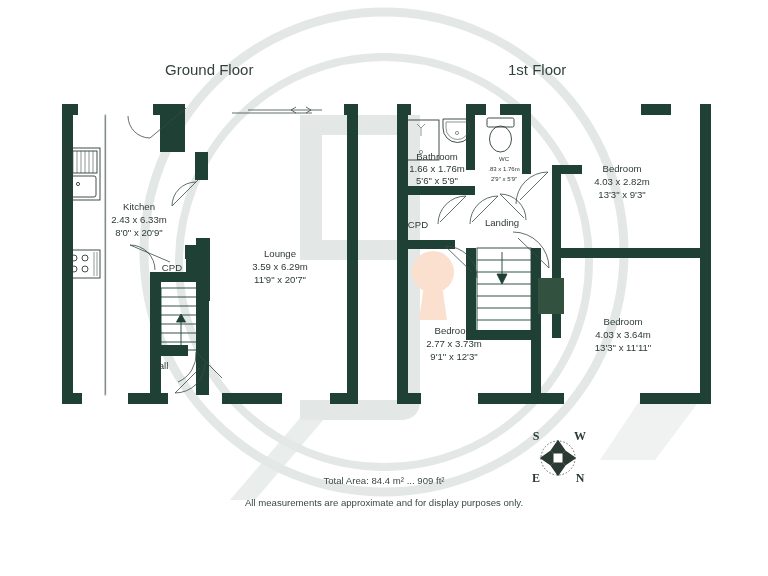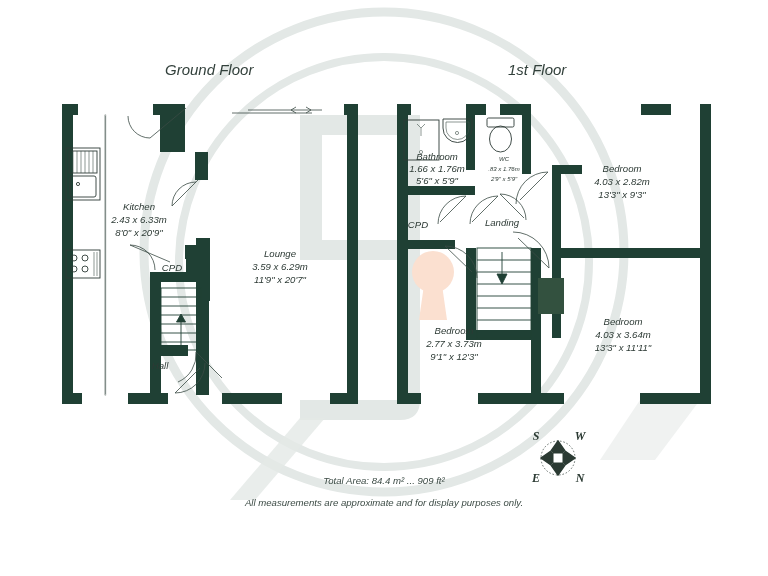--- a/index.html
+++ b/index.html
@@ -3,21 +3,21 @@
 <meta charset="utf-8">
 <style>
   html,body{margin:0;padding:0;}
   body{
     width:768px;height:576px;
     background:#ffffff;
     font-family:"Liberation Sans", sans-serif;
     overflow:hidden;
     position:relative;
   }
-  #stage{position:absolute;inset:0;width:700px;height:576px;font-style:italic;}
+  #stage{position:absolute;inset:0;width:700px;height:576px;}
   svg{display:block;}
   .flr-title{
     font-family:"Liberation Sans", sans-serif;
     font-size:15px;
     fill:#33413c;
   }
   .rm{
     font-family:"Liberation Sans", sans-serif;
     font-size:9.6px;
     fill:#2d3a35;

